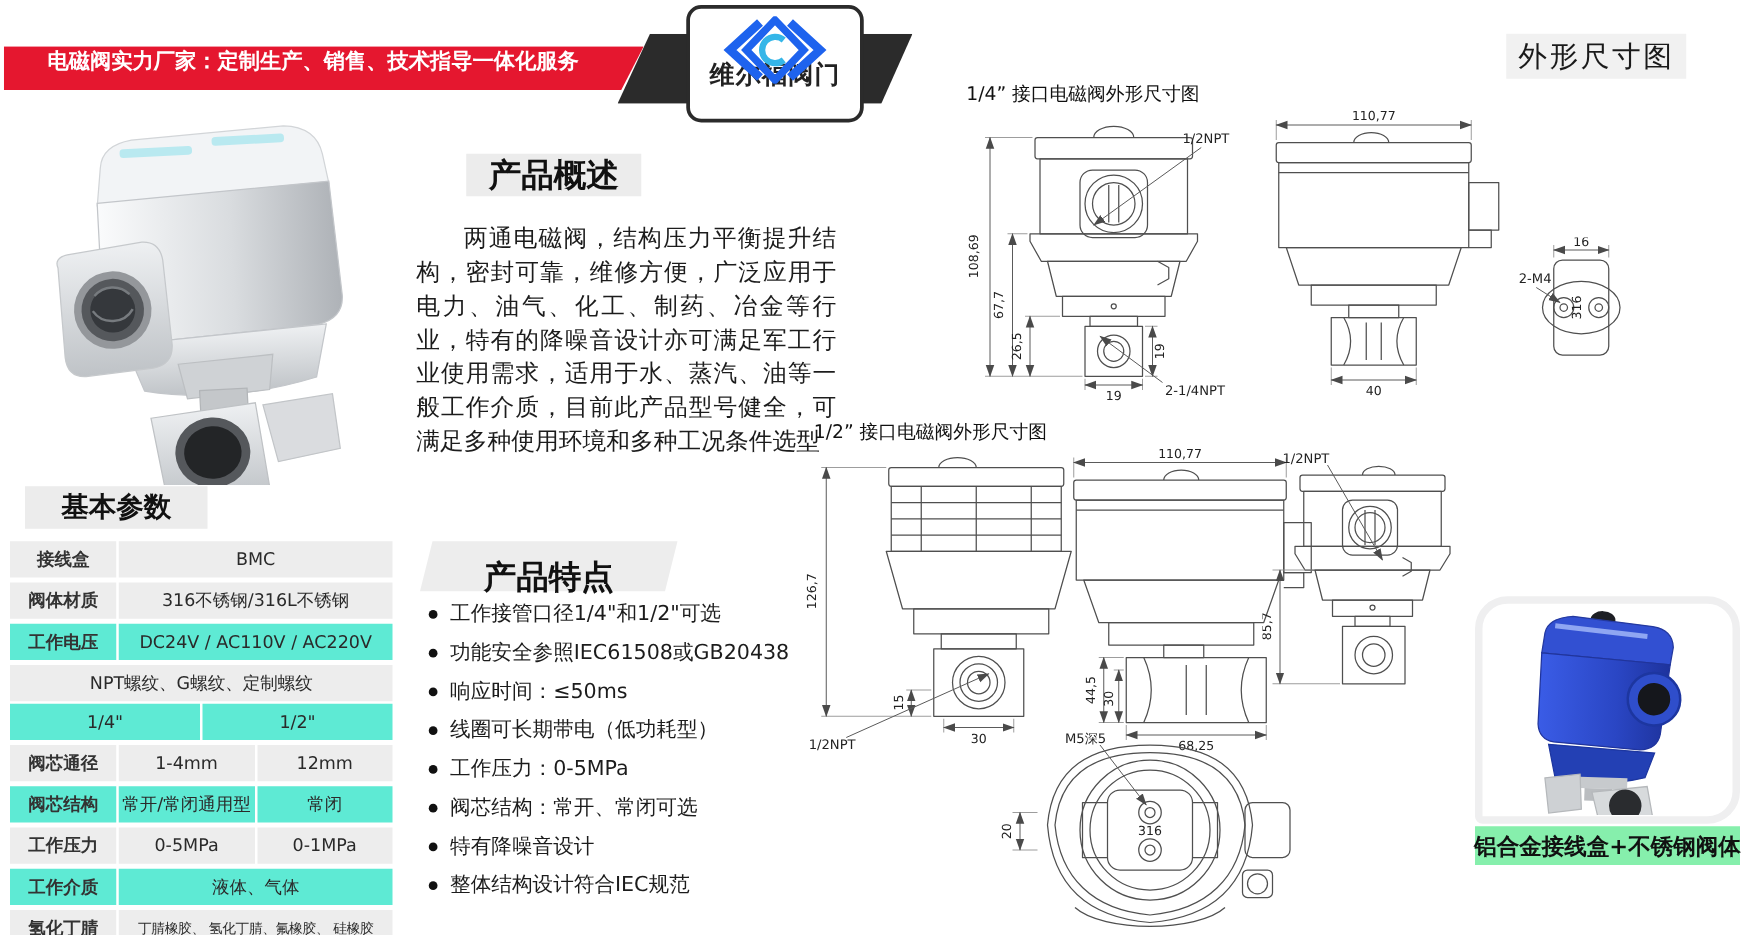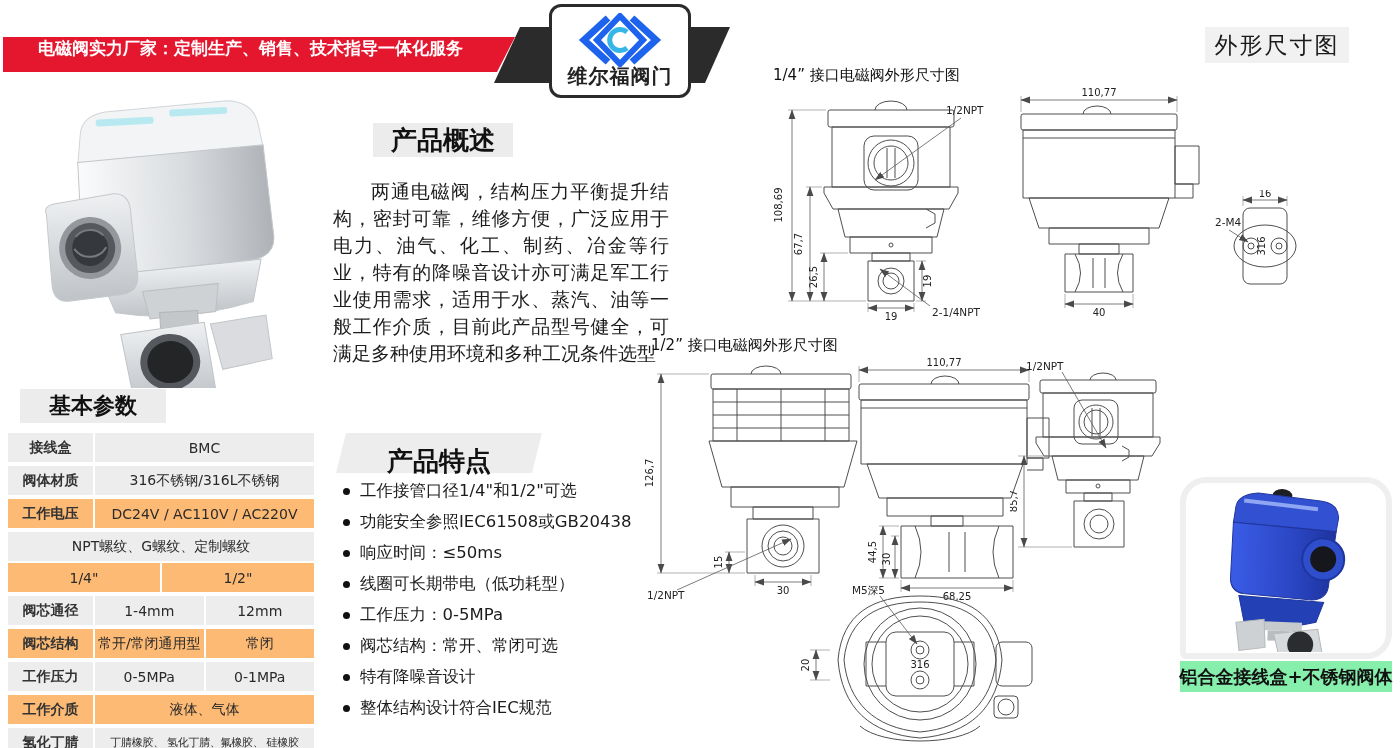--- a/index.html
+++ b/index.html
@@ -8,21 +8,21 @@
   
   .red-band{position:absolute;left:3px;top:37px;width:512px;height:35px;background:#e5172f;
             clip-path:polygon(0 0,100% 0,calc(100% - 18px) 100%,0 100%);
             display:flex;align-items:flex-start;padding-left:35px;box-sizing:border-box;color:#fff;font-size:17px;white-space:nowrap}
   .red-band b{font-weight:700}
   .red-band span{font-weight:600}
   .dark-band{position:absolute;left:494px;top:27px;width:236px;height:56px;background:#2b2b2b;
              clip-path:polygon(26px 0,100% 0,calc(100% - 25px) 100%,0 100%)}
   .logo-card{position:absolute;left:549px;top:4px;width:142px;height:94px;background:#fff;
              border:3px solid #2b2b2b;border-radius:12px;box-sizing:border-box;
-             display:flex;flex-direction:column;align-items:center;justify-content:flex-end;padding-bottom:5px;z-index:3}
+             display:flex;flex-direction:column;align-items:center;justify-content:flex-end;padding-bottom:22px;z-index:3}
   .logo-mark{position:absolute;top:6px;left:50%;transform:translateX(-50%)}
   .logo-text{font-size:20px;font-weight:600;color:#222;letter-spacing:1px;white-space:nowrap}
   .corner-title{position:absolute;left:1205px;top:27px;width:144px;height:36px;background:#f1f1f1;
                 display:flex;align-items:center;justify-content:center;font-size:23px;color:#1a1a1a;letter-spacing:2px}
   
   .sec-head{position:absolute;background:#ececec;display:flex;align-items:center;justify-content:center;
             font-weight:700;color:#111}
   .skew-bg{position:absolute;left:341px;top:433px;width:196px;height:40px;background:#ededed;transform:skewX(-14deg)}
   .skew-text{position:absolute;left:341px;top:433px;width:196px;height:56px;display:flex;align-items:center;
              justify-content:center;font-size:26px;font-weight:700;color:#111}
@@ -33,21 +33,21 @@
   .ptable{position:absolute;left:8px;top:433px;width:306px;display:flex;flex-direction:column;row-gap:4px;
           font-size:14px;color:#2a2a2a}
   .trow{display:flex;column-gap:2px;height:29px;flex:none}
   .trow.tall{height:60px}
   .tlabel{width:85px;flex:none;display:flex;align-items:center;justify-content:center;font-weight:600;color:#333}
   .tval{flex:1;display:flex;align-items:center;justify-content:center;white-space:nowrap}
   .tstack{flex:1;display:flex;flex-direction:column;row-gap:2px}
   .tstack .tval{flex:1}
   .tsplit{flex:1;display:flex;column-gap:2px}
   .bg1{background:#ededed}
-  .bg2{background:#fdba74}
+  .bg2{background:#5eead4}
   .smalltxt{font-size:11px;letter-spacing:-.3px}
   .partialrow{height:4px}
   
   .features{position:absolute;left:343px;top:481px;width:322px}
   .feat-item{display:flex;align-items:center;margin-bottom:11px;font-size:16.5px;color:#1c1c1c;height:20px}
   .blt{width:7px;height:7px;border-radius:50%;background:#111;margin-right:10px;flex:none}
   
   .dwg{position:absolute}
   .dwg-title{position:absolute;font-size:15px;font-weight:500;color:#111;white-space:nowrap}
   .ln{fill:none;stroke:#4f4f4f;stroke-width:1;stroke-linejoin:round}

